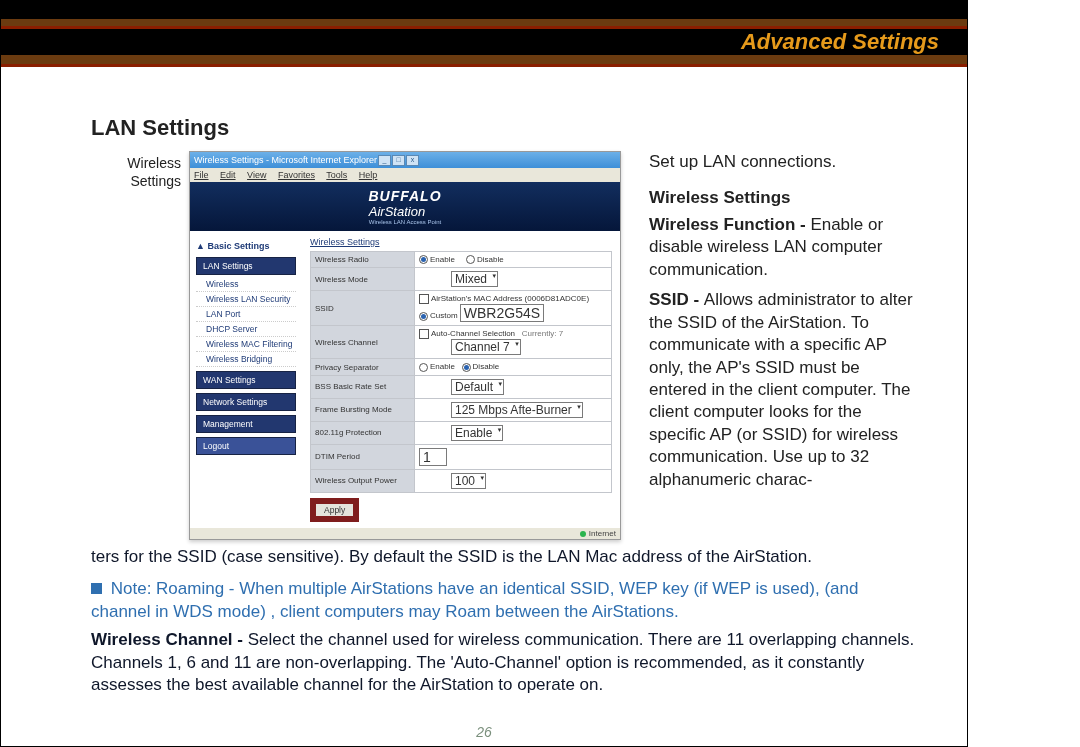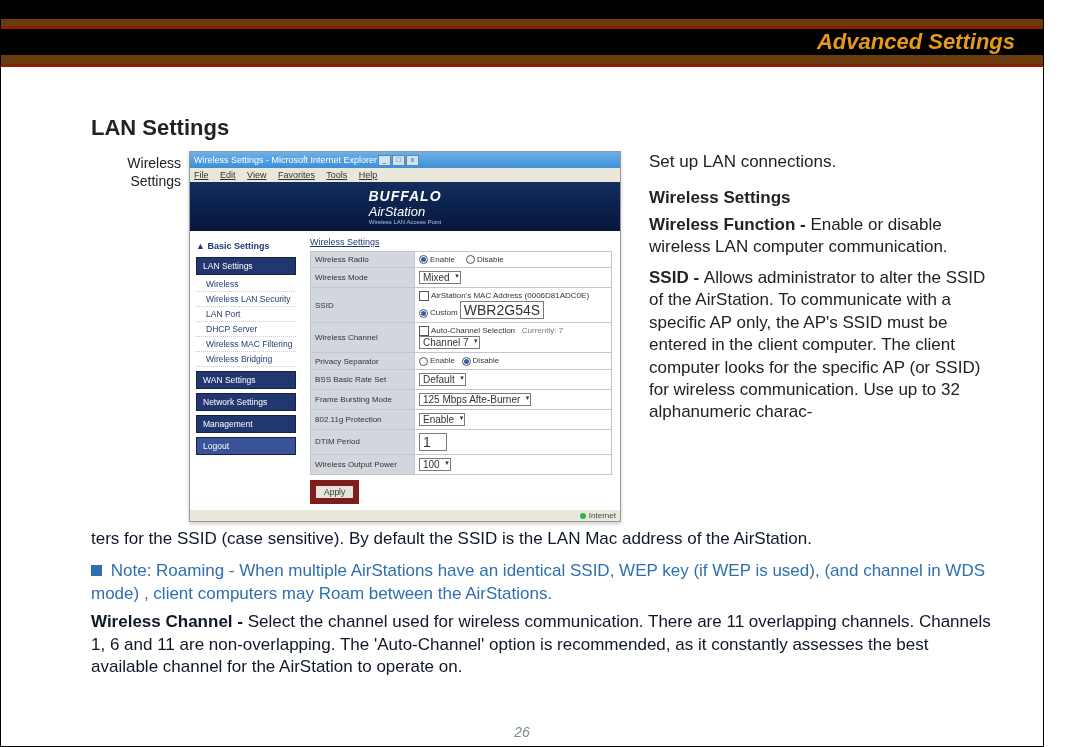--- a/index.html
+++ b/index.html
@@ -1,16 +1,16 @@
 <!DOCTYPE html>
 <html><head>
 <meta charset="utf-8">
 <style>
   html,body{margin:0;padding:0;background:#fff;font-family:Arial,Helvetica,sans-serif;color:#333;}
-  .page{width:1044px;height:747px;position:relative;box-sizing:border-box;border:1px solid #000;}
+  .page{width:968px;height:747px;position:relative;box-sizing:border-box;border:1px solid #000;}
   .top-black{height:18px;background:#000;}
   .top-brown{height:7px;background:#6b3b10;}
   .top-red{height:3px;background:#8a1e00;}
   .header{height:26px;background:#000;}
   .header-title{float:right;margin-right:28px;color:#e69a1b;font-style:italic;font-weight:bold;font-size:22px;line-height:26px;}
   .sep-brown{height:9px;background:#6b3b10;}
   .sep-red{height:3px;background:#8a1e00;}
 
   .content{padding:20px 46px 0 90px;}
   h2.section-title{margin:28px 0 10px 0;font-size:22px;font-weight:bold;color:#222;}
@@ -37,21 +37,21 @@
   .side ul{margin:2px 6px;padding:0;}
   .side .logout{background:#3a5298;color:#fff;padding:3px 6px;margin:4px 6px;font-size:8.5px;border:1px solid #172344;}
   .main{flex:1;padding:6px 8px;}
   .main-title{color:#1f3b77;font-size:9px;margin-bottom:4px;text-decoration:underline;}
   table.cfg-table{width:100%;border-collapse:collapse;font-size:8px;}
   table.cfg-table td{border:1px solid #c3c6cc;padding:3px 4px;background:#fff;}
   table.cfg-table td.lbl{background:#d2d6dd;color:#333;width:95px;}
   .radio{display:inline-block;width:7px;height:7px;border:1px solid #555;border-radius:50%;vertical-align:middle;margin-right:2px;position:relative;}
   .radio.on::after{content:"";position:absolute;inset:1px;border-radius:50%;background:#2b63b0;}
   .cb{display:inline-block;width:8px;height:8px;border:1px solid #555;vertical-align:middle;margin-right:2px;background:#fff;}
-  .sel{display:inline-block;border:1px solid #7a7a7a;background:#fff;padding:0 10px 0 3px;position:relative;font-size:10px;}
+  .sel{display:inline-block;border:1px solid #7a7a7a;background:#fff;padding:0 10px 0 3px;position:relative;font-size:12px;margin-left:32px;}
   .sel::after{content:"▾";position:absolute;right:1px;top:0;color:#333;font-size:7px;}
   .txt{display:inline-block;border:1px solid #7a7a7a;background:#fff;padding:0 3px;font-size:14px;min-width:70px;}
   .apply-btn{display:inline-block;border:6px solid #7f1d1d;background:#e4e4dc;padding:1px 8px;font-size:8.5px;margin-top:5px;}
   .ie-status{background:#e9e7da;font-size:8px;color:#444;padding:1px 4px;text-align:right;}
   .ie-status .dot{display:inline-block;width:6px;height:6px;background:#2bb44e;border-radius:50%;vertical-align:middle;margin-right:3px;}
 
   .body-text{margin-top:6px;font-size:17px;line-height:1.32;color:#0f172a;}
   .note-text{color:#2f6fb0;font-size:17px;line-height:1.32;margin-top:10px;}
   .note-text .sq{display:inline-block;width:11px;height:11px;background:#2f6fb0;margin-right:4px;vertical-align:baseline;}
   .pg-num{position:absolute;bottom:6px;left:0;right:0;text-align:center;color:#7a8f7c;font-style:italic;font-size:14px;}

